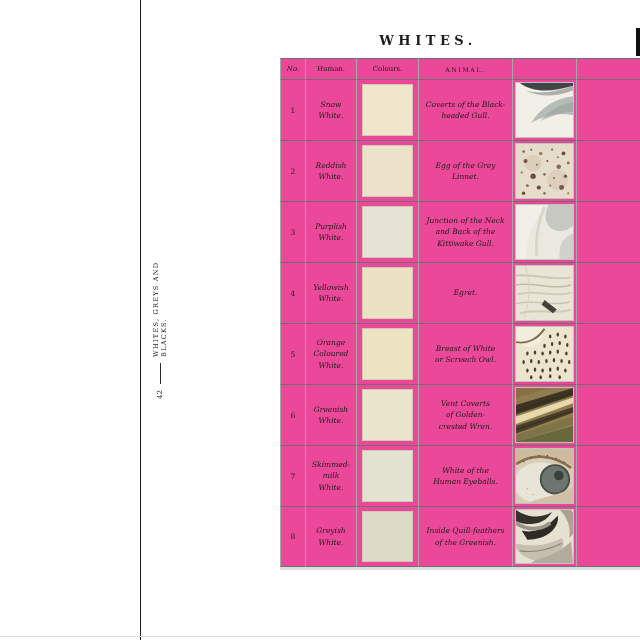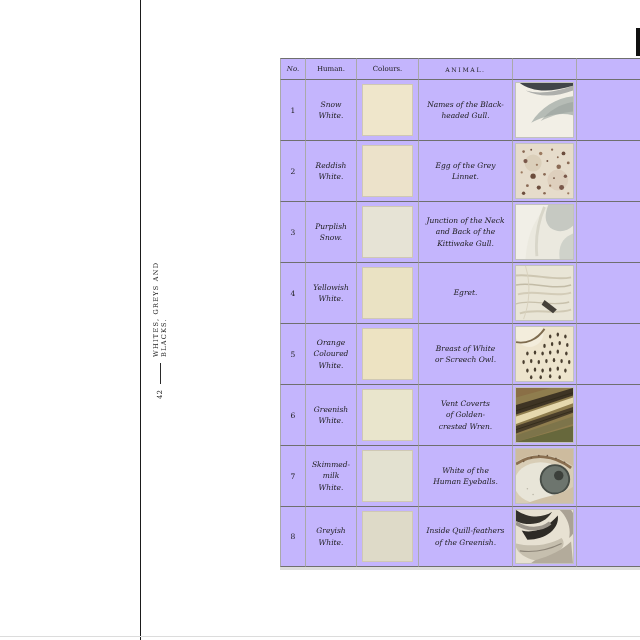--- a/index.html
+++ b/index.html
@@ -20,21 +20,21 @@
   .side-label .rule{width:22px;height:1px;background:#2a2a2a;}
   .side-label .sect{letter-spacing:1.2px;font-size:6.6px;}
   
   .footnote{position:absolute;left:160px;top:501px;width:118px;text-align:right;
       font-style:italic;font-size:6.4px;line-height:1.18;white-space:pre-line;color:#23221f;}
   
   .ctable{position:absolute;left:280px;top:58px;display:grid;
       grid-template-columns:25px 51px 62px 94px 64px 66px;
       grid-template-rows:21px repeat(8,61px);}
   .tcell{box-sizing:border-box;border-left:1px solid #a9a9a9;border-top:1px solid #6f6f6f;
-      display:flex;align-items:center;justify-content:center;text-align:center;background:#c4b5fd;}
+      display:flex;align-items:center;justify-content:center;text-align:center;background:#ec4899;}
   .trow{display:contents;}
   .r-last>.tcell{border-bottom:1px solid #6f6f6f;}
   .ctable{box-shadow:0 3px 0 0 #dddddd;}
   .hcell{font-size:7px;}
   .h-no{font-style:italic;}
   .h-animal{font-size:6.2px;letter-spacing:1.6px;}
   .c-no{font-size:7.5px;}
   .c-name,.c-animal{font-style:italic;font-size:7.5px;line-height:1.5;white-space:pre-line;}
   .c-swatch{padding:4px 5px;}
   .swatch{width:100%;height:100%;border:1px solid #cfc8b4;box-sizing:border-box;}
@@ -43,20 +43,21 @@
 </style>
 </head>
 <body>
 
 <div class="page">
 
   <div class="margin-rule"></div>
   <div class="bottom-edge"></div>
   <div class="edge-tab"></div>
 
+  <div class="title">WHITES.</div>
 
   <div class="side-label">
     <span class="pgnum">42</span>
     <span class="rule"></span>
     <span class="sect">WHITES, GREYS AND BLACKS.</span>
   </div>
 
 
   <div class="ctable">
 
@@ -69,21 +70,21 @@
       <div class="tcell hcell"></div>
     </div>
 
     <div class="trow">
       <div class="tcell c-no">1</div>
       <div class="tcell c-name">Snow
 White.</div>
       <div class="tcell c-swatch">
         <div class="swatch" style="background: rgb(239, 230, 203);"></div>
       </div>
-      <div class="tcell c-animal">Names of the Black-
+      <div class="tcell c-animal">Coverts of the Black-
 headed Gull.</div>
       <div class="tcell c-img">
         <svg class="art" viewBox="0 0 60 57" preserveAspectRatio="none">
           <rect width="60" height="57" fill="#f2efe6"></rect>
           <path d="M4,0 C16,9 34,11 60,3 L60,0 Z" fill="#41454a"></path>
           <path d="M60,3 C40,10 24,12 10,8 C26,16 44,14 60,8 Z" fill="#6a6f72" opacity="0.5"></path>
           <path d="M60,14 C42,16 26,26 16,42 C26,37 42,30 60,34 Z" fill="#b6bcb6"></path>
           <path d="M60,20 C46,22 34,30 26,40 C36,35 48,31 60,30 Z" fill="#9aa19c" opacity="0.6"></path>
         </svg>
       </div>
@@ -128,21 +129,21 @@
             <circle cx="55" cy="52" r="1.2" fill="#9b7a60"></circle>
           <circle cx="44" cy="14" r="1" fill="#8a6a55"></circle>
         </svg>
       </div>
       <div class="tcell"></div>
     </div>
 
     <div class="trow">
       <div class="tcell c-no">3</div>
       <div class="tcell c-name">Purplish
-Snow.</div>
+White.</div>
       <div class="tcell c-swatch">
         <div class="swatch" style="background: rgb(230, 227, 213);"></div>
       </div>
       <div class="tcell c-animal">Junction of the Neck
 and Back of the
 Kittiwake Gull.</div>
       <div class="tcell c-img">
         <svg class="art" viewBox="0 0 60 57" preserveAspectRatio="none">
           <rect width="60" height="57" fill="#ebe9df"></rect>
           <path d="M0,0 H34 C20,14 12,30 10,57 H0 Z" fill="#f1efe7"></path>

